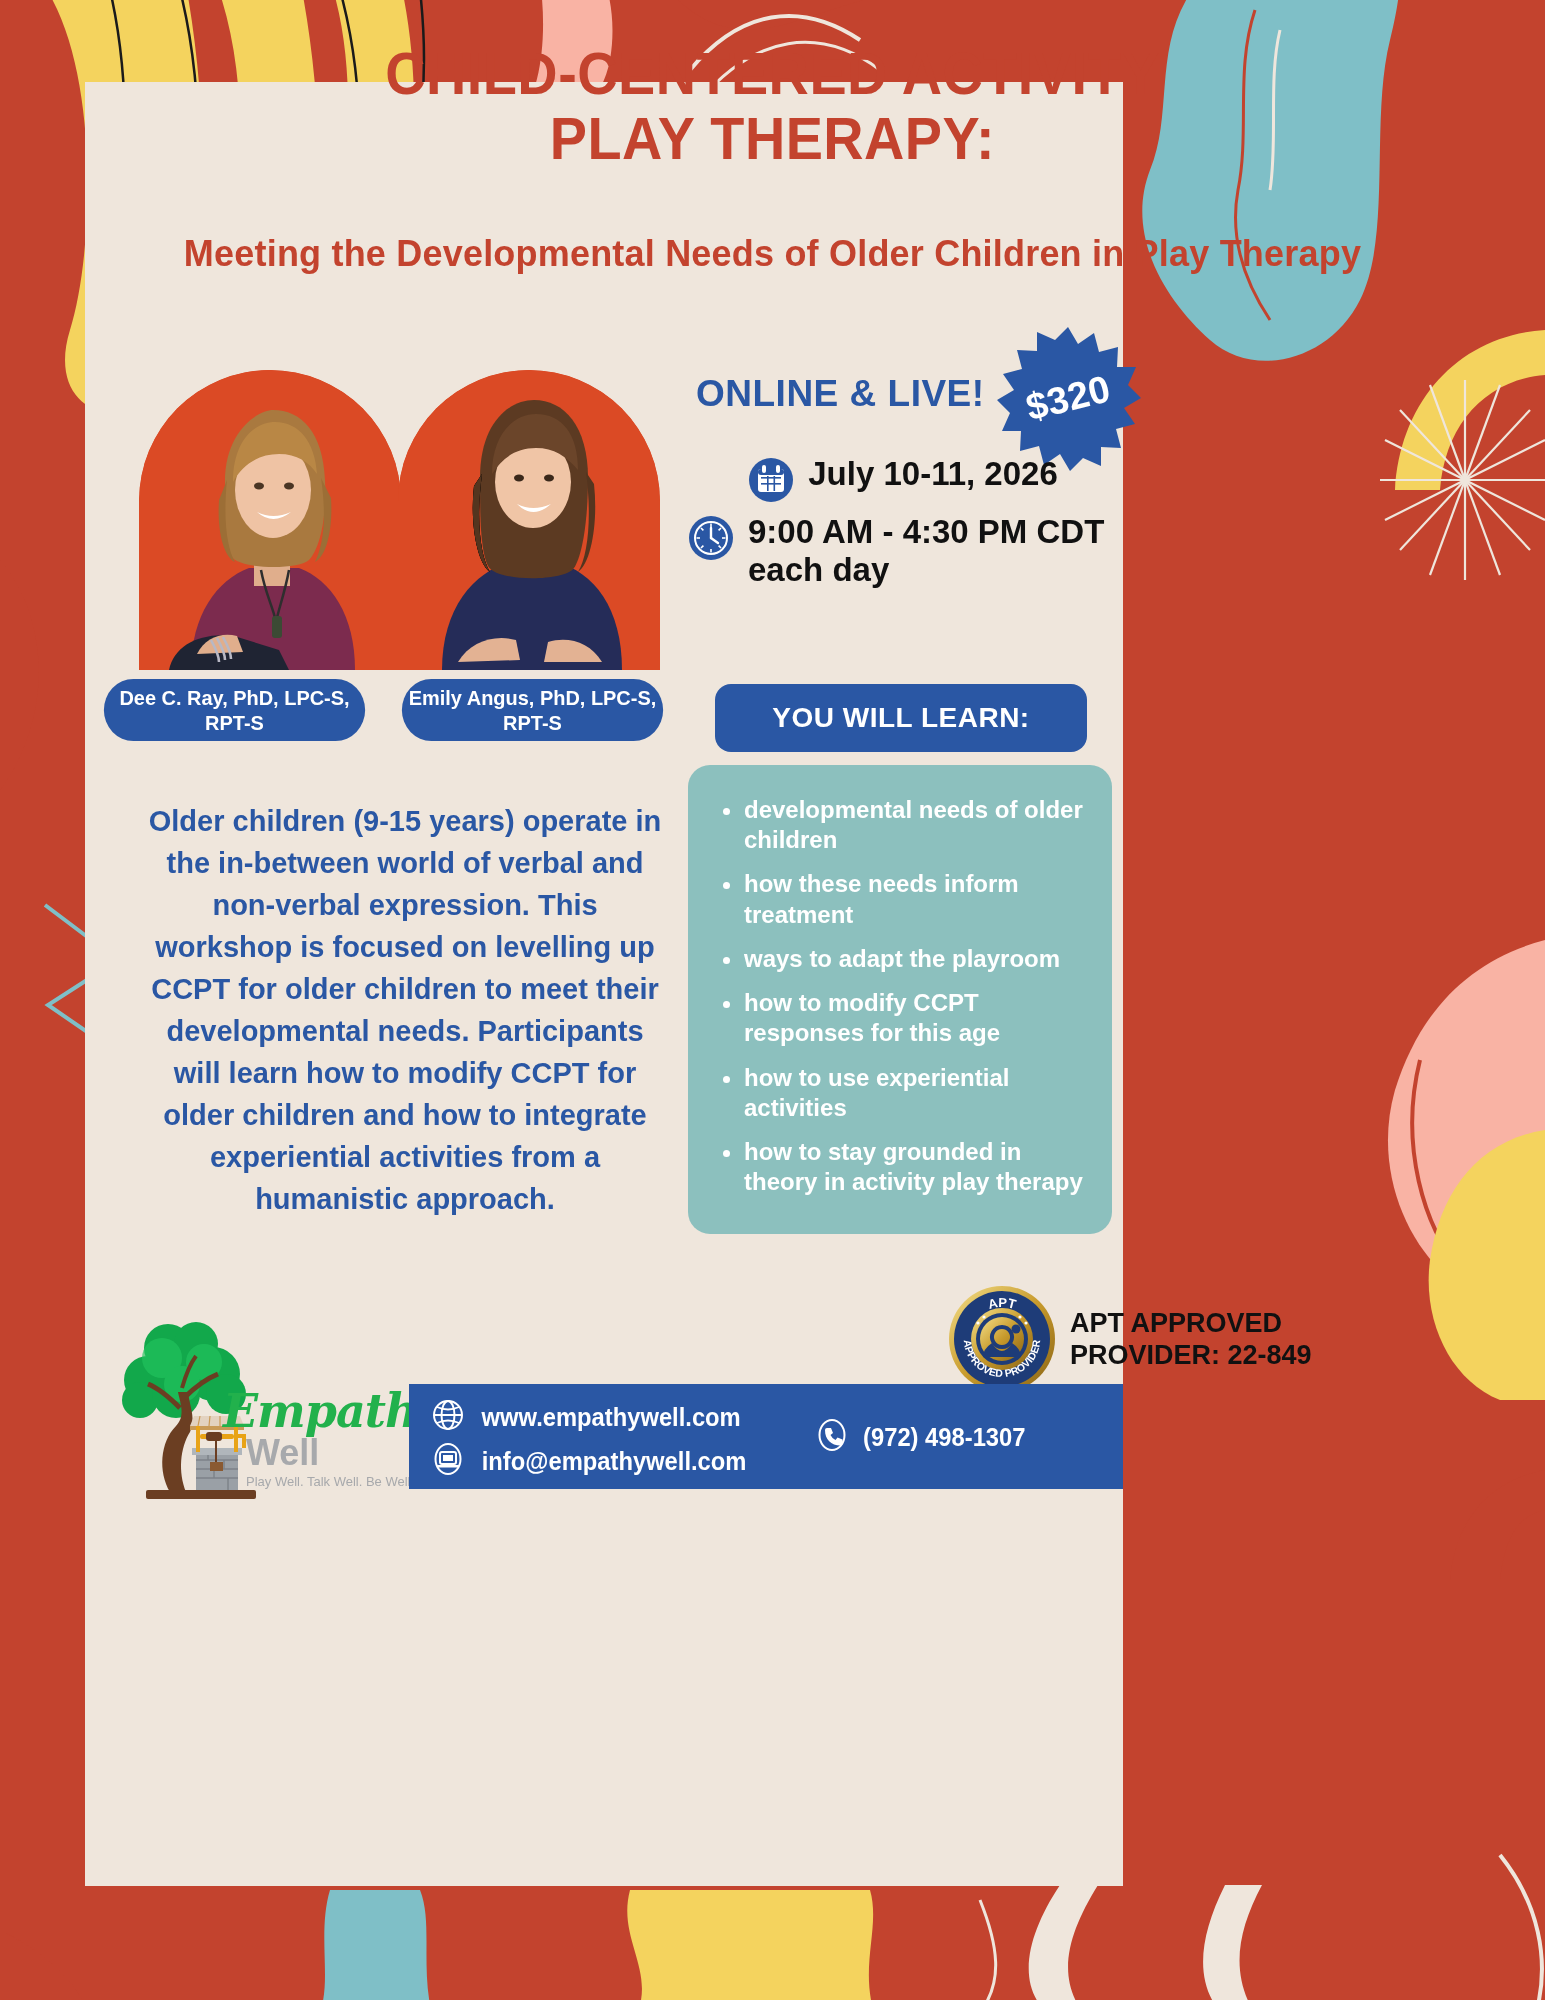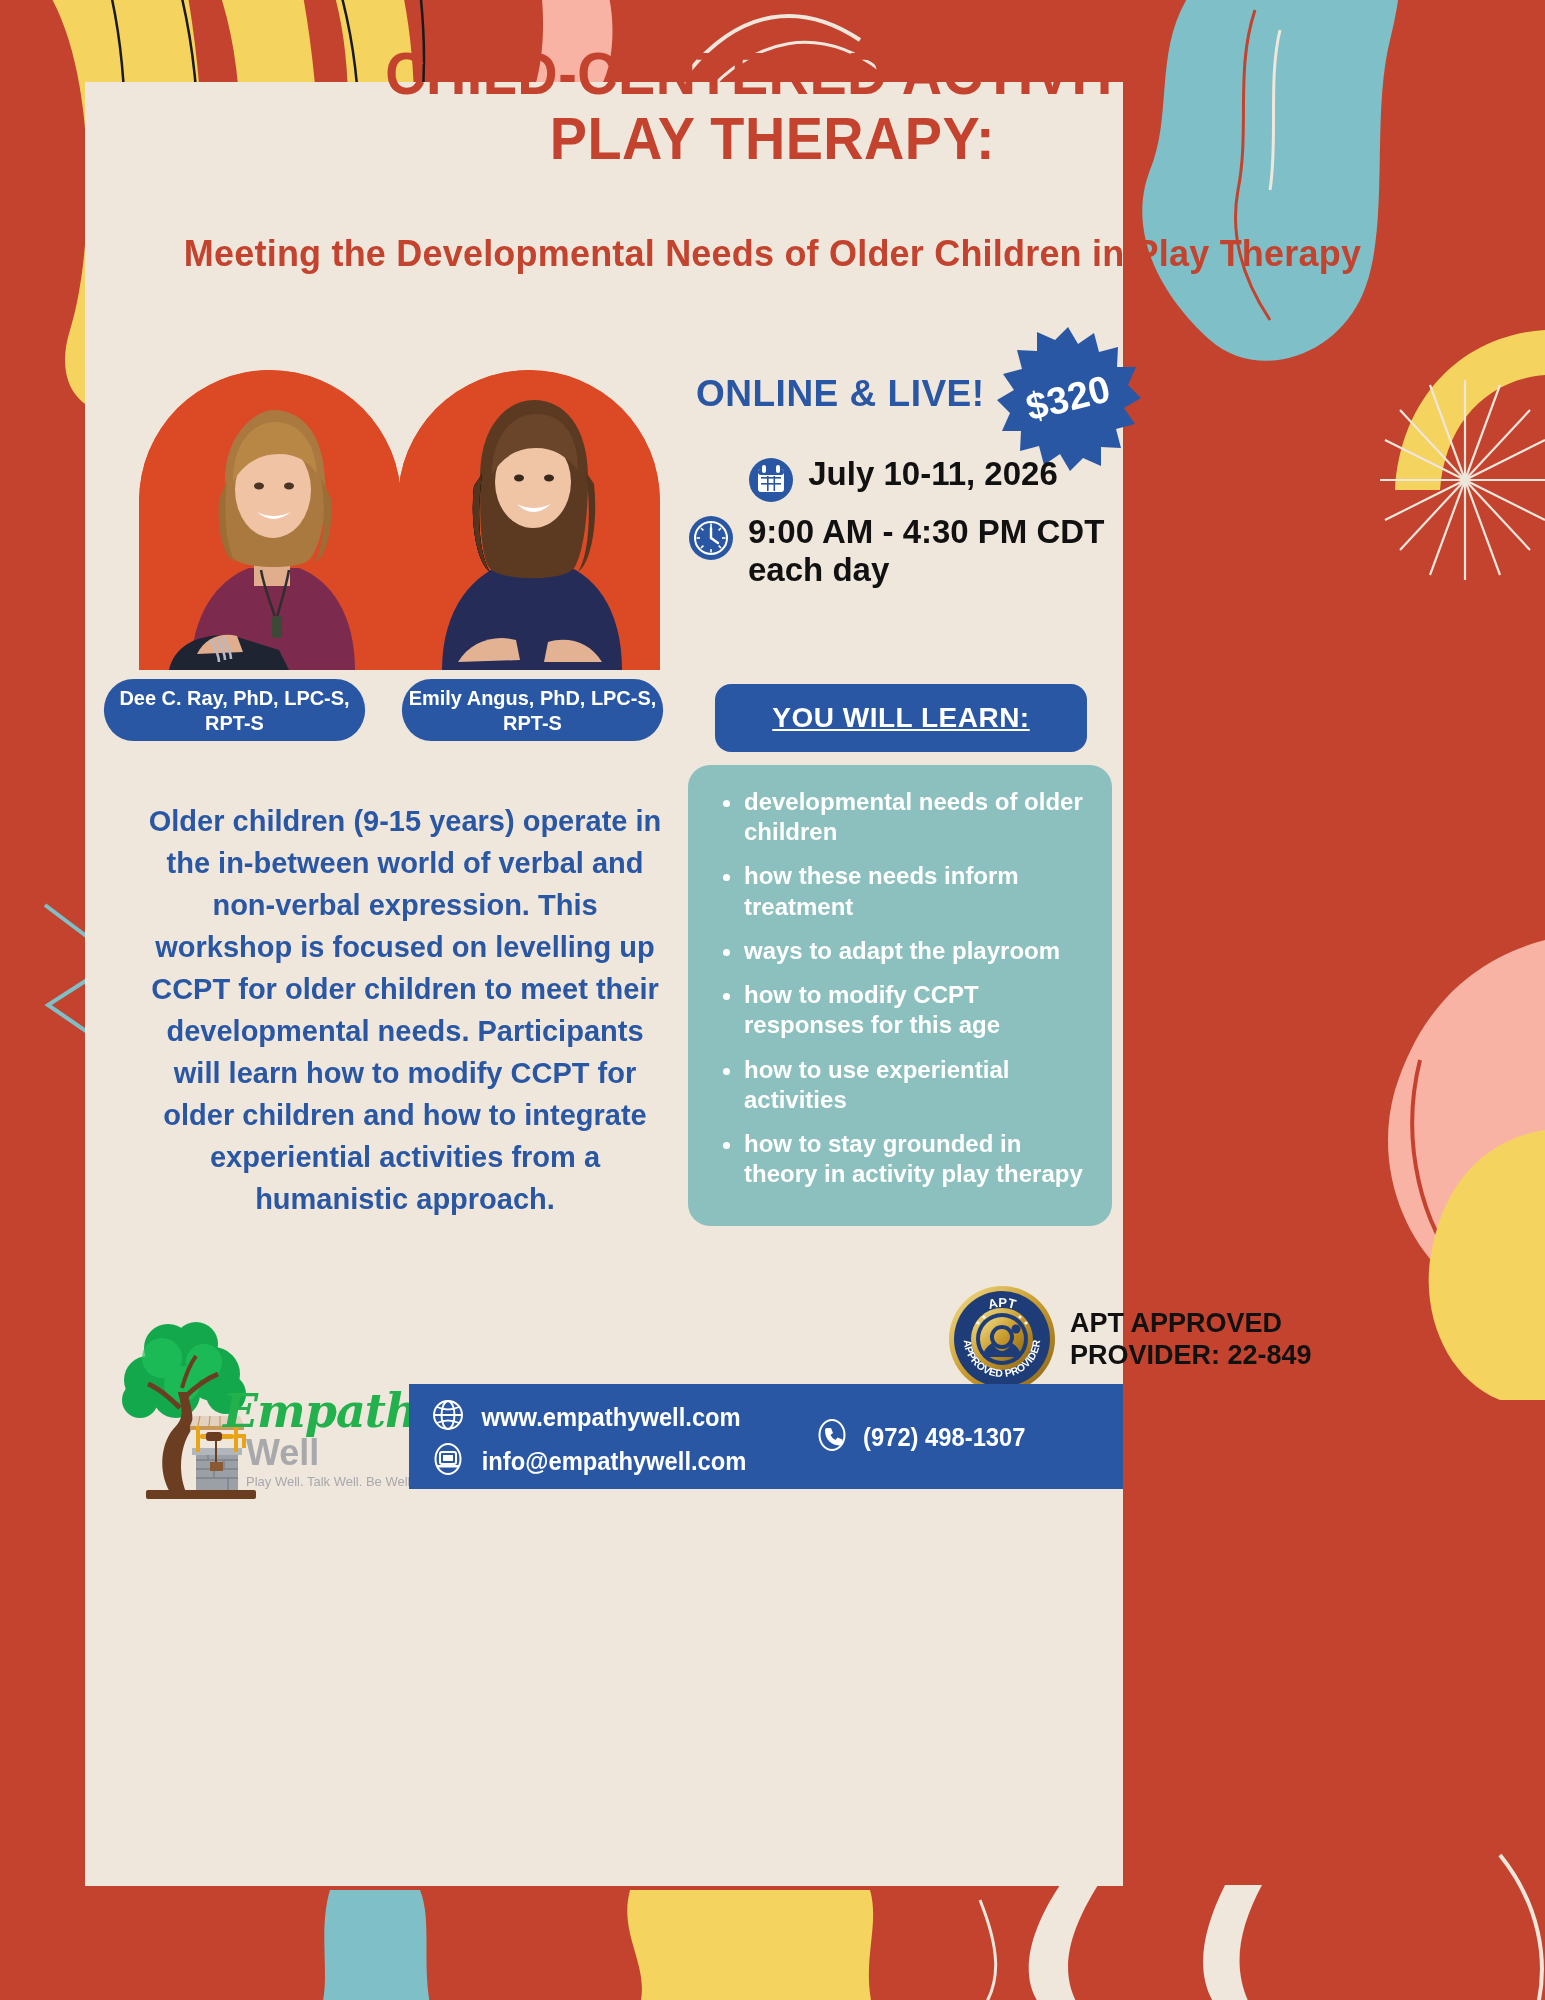--- a/index.html
+++ b/index.html
@@ -80,25 +80,25 @@
   .inforow .tx{
     color:#111;font-weight:bold;font-size:33px;line-height:1.16;
     padding-left:8px;
   }
 
   
   .ywl{
     position:absolute;left:715px;top:684px;width:372px;height:68px;
     background:#2A57A4;border-radius:16px;color:#fff;
     display:flex;align-items:center;justify-content:center;
-    font-weight:bold;font-size:28px;letter-spacing:.5px;text-decoration:underline;
+    font-weight:bold;font-size:28px;letter-spacing:.5px;
   }
   .learnbox{
     position:absolute;left:688px;top:765px;width:424px;
-    background:#8CC0BE;border-radius:22px;padding:22px 14px 22px 14px;
+    background:#8CC0BE;border-radius:22px;padding:30px 14px 22px 14px;
     box-sizing:border-box;
   }
   .learnbox ul{margin:0;padding-left:42px;}
   .learnbox li{
     color:#fff;font-weight:bold;font-size:24px;line-height:1.26;
     margin-bottom:14px;
   }
 
   
   .para{

